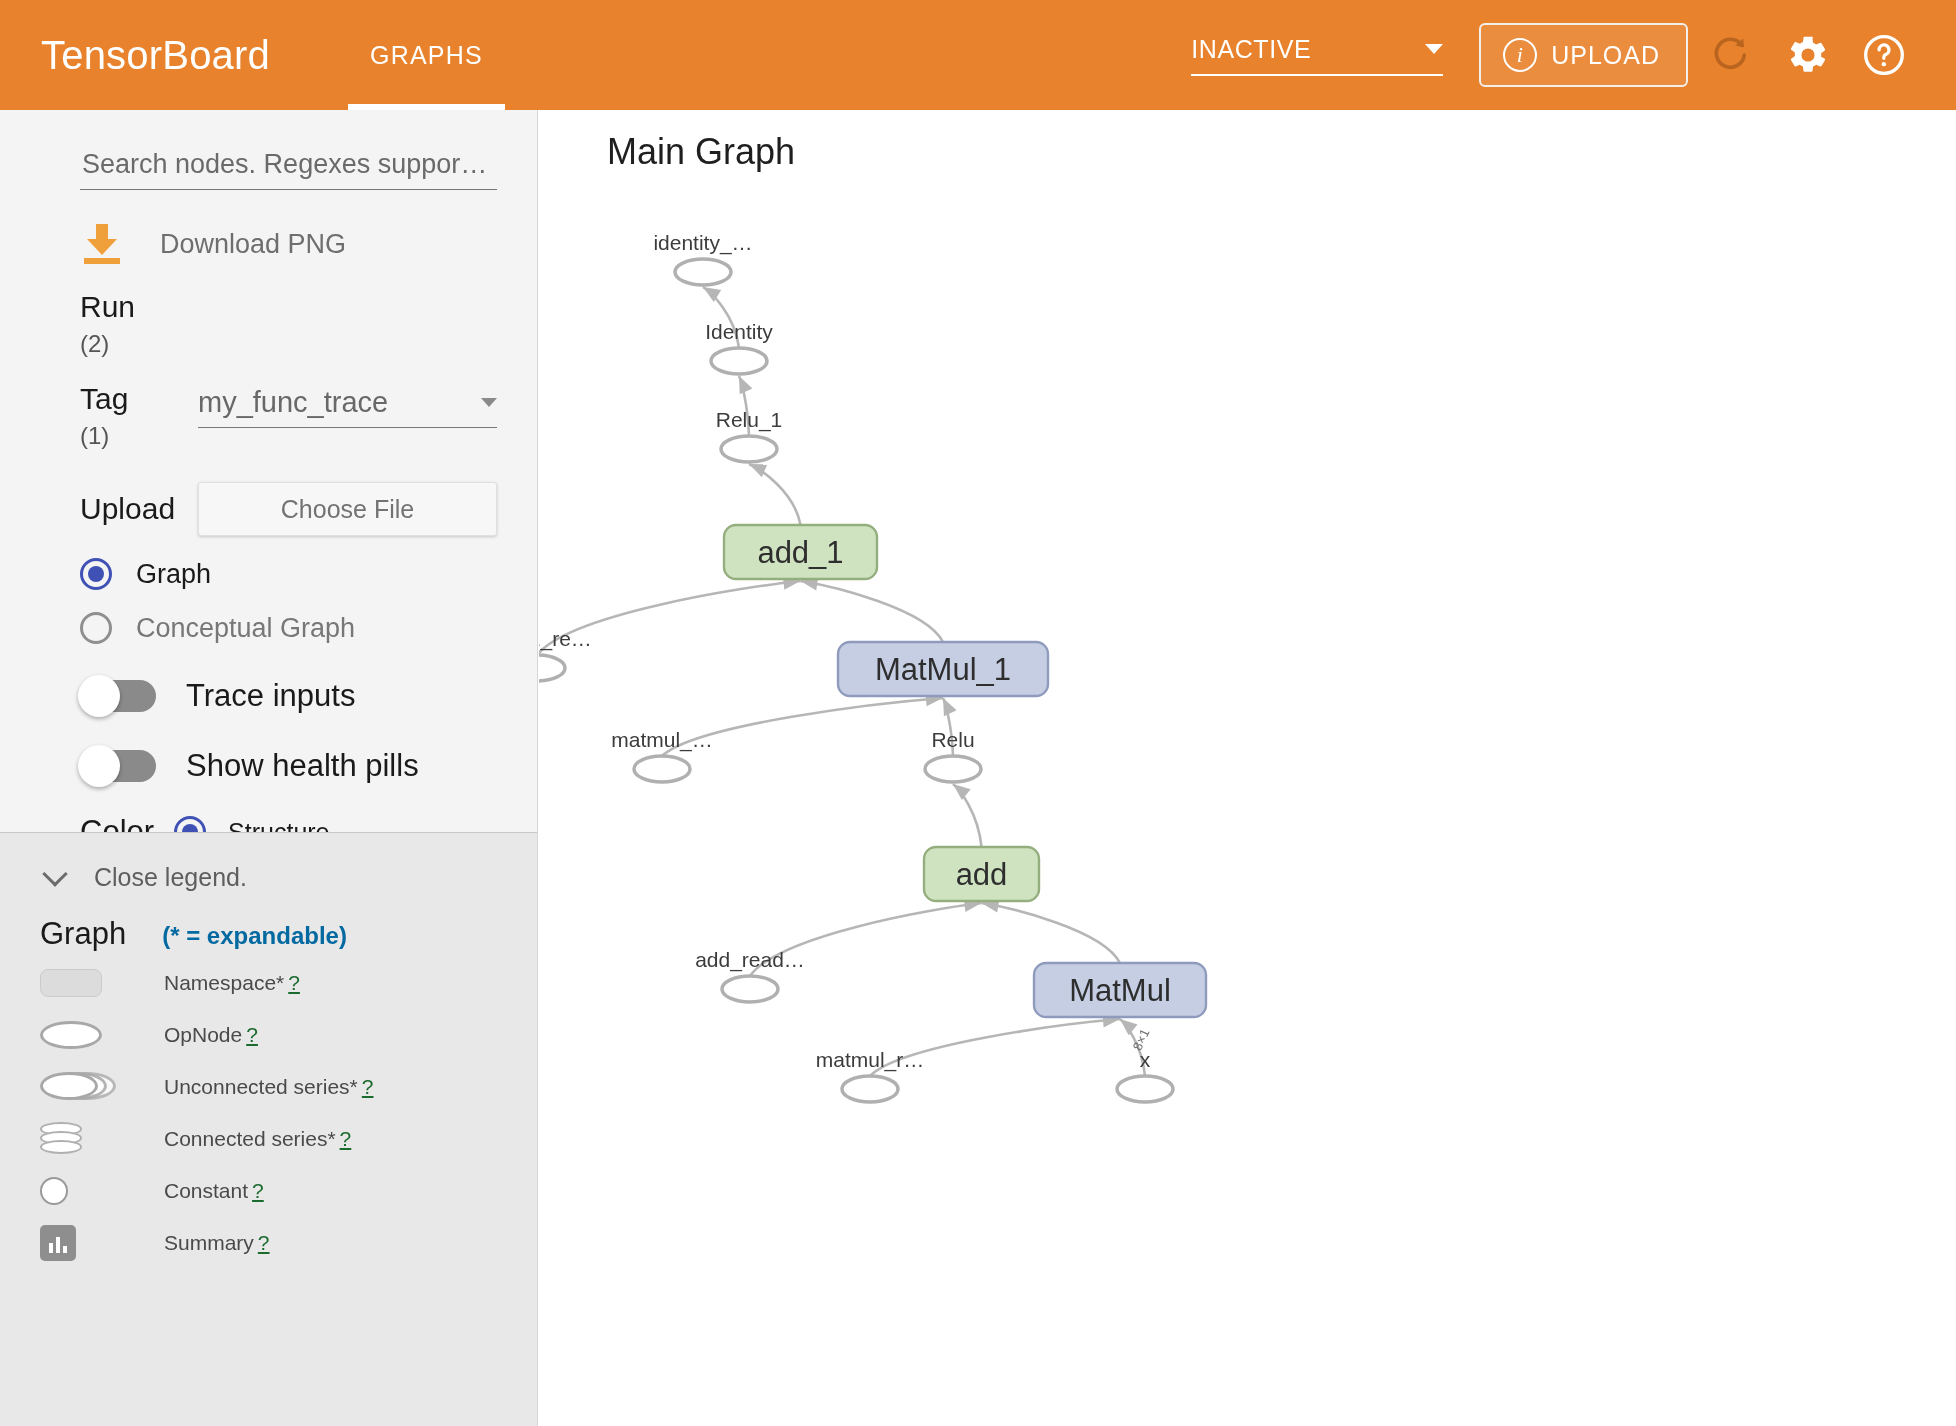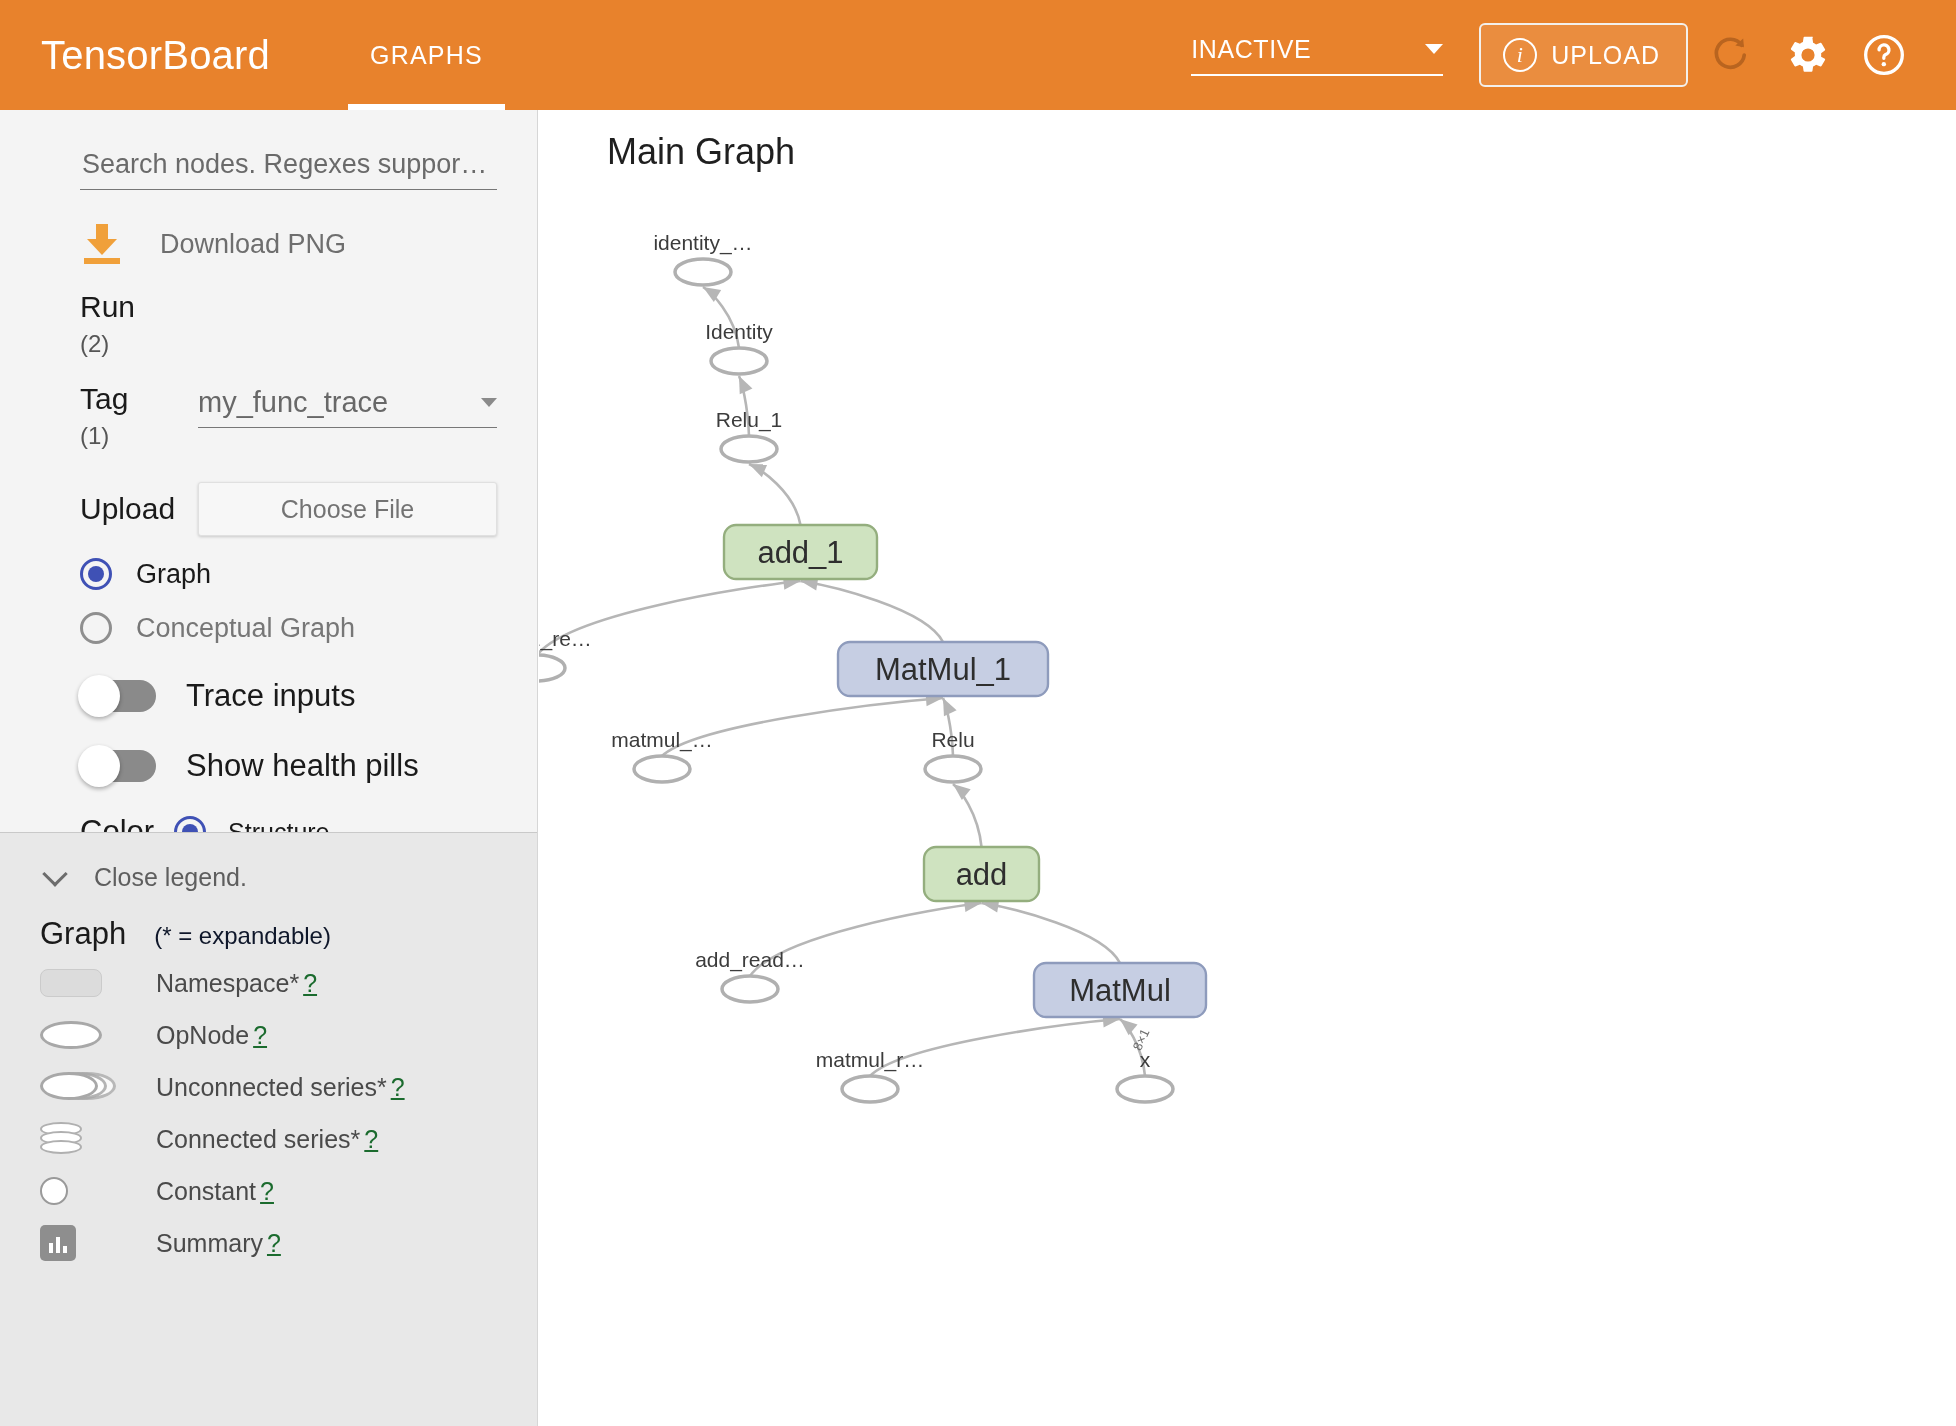--- a/index.html
+++ b/index.html
@@ -202,25 +202,25 @@
   .close-legend { display:flex; align-items:center; margin-top: 30px; cursor:pointer; }
   .chev-down {
     width: 18px; height: 18px;
     border-right: 3px solid #6c6c6c; border-bottom: 3px solid #6c6c6c;
     transform: rotate(45deg); margin-left: 6px; margin-top: -8px;
   }
   .close-legend .lbl { font-size: 25px; color: #5e5e5e; margin-left: 30px; }
 
   .legend-head { display:flex; align-items: baseline; margin-top: 24px; }
   .legend-title { font-size: 31px; color: #1a1a1a; }
-  .legend-note { font-size: 24px; color: #0f172a; margin-left: 28px; }
+  .legend-note { font-size: 24px; color: #0369a1; margin-left: 36px; font-weight: bold; }
 
   .legend-item { display:flex; align-items:center; margin-top: 10px; height: 42px; }
   .legend-swatch { width: 88px; flex: 0 0 auto; display:flex; align-items:center; }
-  .legend-text { font-size: 25px; color: #4a4a4a; margin-left: 28px; }
+  .legend-text { font-size: 21px; color: #4a4a4a; margin-left: 36px; }
   .qmark { color: #1b6b2e; text-decoration: underline; cursor: pointer; margin-left: 4px; }
 
   .sw-namespace { width: 62px; height: 28px; border-radius: 8px; background:#dcdcdc; border:1px solid #cbcbcb; }
   .sw-opnode { width: 62px; height: 28px; border-radius: 50%; background:#ffffff; border:3px solid #a8a8a8; }
   .sw-unconn { position: relative; width: 76px; height: 30px; }
   .sw-unconn i {
     position:absolute; width: 58px; height: 28px; border-radius:50%;
     background:#ffffff; border:3px solid #a8a8a8; box-sizing:border-box;
   }
   .sw-unconn i:nth-child(1){ left: 18px; opacity:.75; }

